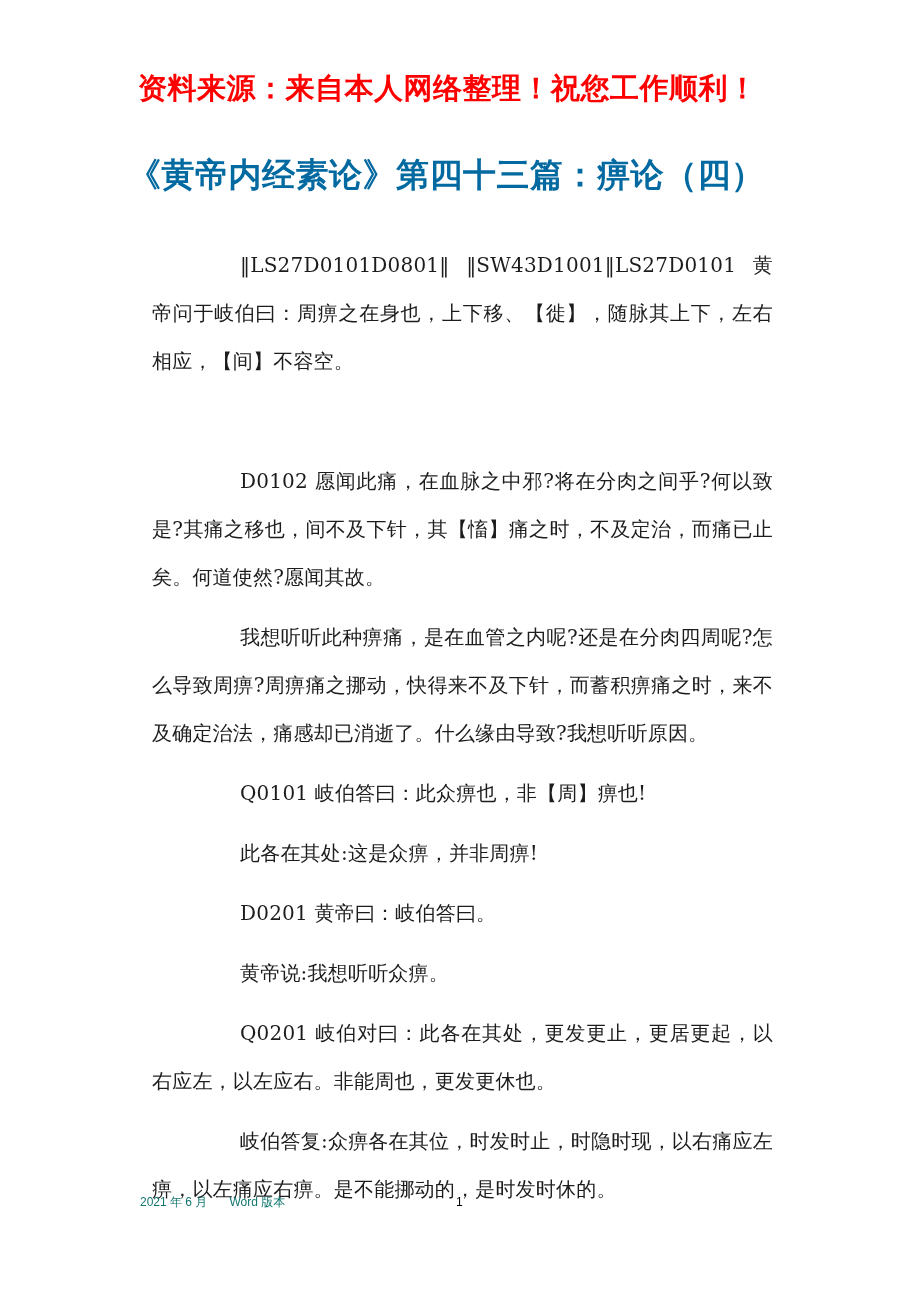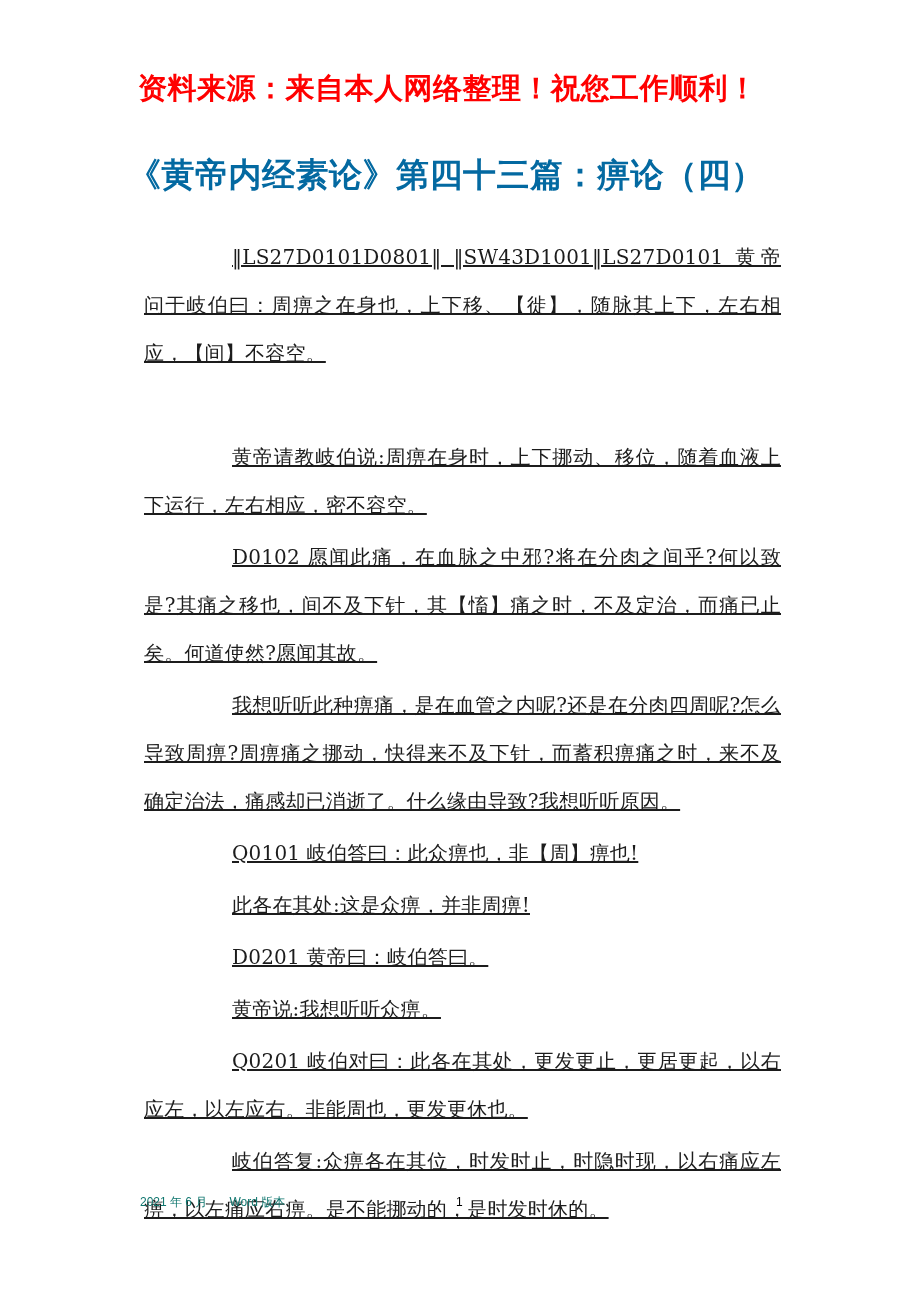--- a/index.html
+++ b/index.html
@@ -45,29 +45,28 @@
       line-height: 46px;
       letter-spacing: 0.5px;
     }
     .body {
       position: absolute;
       left: 140px;
       top: 229px;
       width: 645px;
     }
     .para {
-      margin: 4px;
+      margin: 12px;
       font-size: 20px;
       line-height: 48px;
       text-indent: 88px;
       text-align: justify;
       text-align-last: left;
       color: #1c1c1c;
       letter-spacing: 0.2px;
-      text-decoration: underline;
     }
     .spacer {
       height: 48px;
     }
     .footer {
       position: absolute;
       top: 1192px;
       left: 140px;
       width: 640px;
       height: 20px;
@@ -98,21 +97,20 @@
 
 <div class="page">
 
   <div class="source-banner">资料来源：来自本人网络整理！祝您工作顺利！</div>
 
   <div class="doc-title">《黄帝内经素论》第四十三篇：痹论（四）</div>
 
   <div class="body">
     <p class="para">‖LS27D0101D0801‖ ‖SW43D1001‖LS27D0101 黄帝问于岐伯曰：周痹之在身也，上下移、【徙】，随脉其上下，左右相应，【间】不容空。</p>
     <div class="spacer"></div>
-    <p class="para">黄帝请教岐伯说:周痹在身时，上下挪动、移位，随着血液上下运行，左右相应，密不容空。</p>
     <p class="para">D0102 愿闻此痛，在血脉之中邪?将在分肉之间乎?何以致是?其痛之移也，间不及下针，其【慉】痛之时，不及定治，而痛已止矣。何道使然?愿闻其故。</p>
     <p class="para">我想听听此种痹痛，是在血管之内呢?还是在分肉四周呢?怎么导致周痹?周痹痛之挪动，快得来不及下针，而蓄积痹痛之时，来不及确定治法，痛感却已消逝了。什么缘由导致?我想听听原因。</p>
     <p class="para">Q0101 岐伯答曰：此众痹也，非【周】痹也!</p>
     <p class="para">此各在其处:这是众痹，并非周痹!</p>
     <p class="para">D0201 黄帝曰：岐伯答曰。</p>
     <p class="para">黄帝说:我想听听众痹。</p>
     <p class="para">Q0201 岐伯对曰：此各在其处，更发更止，更居更起，以右应左，以左应右。非能周也，更发更休也。</p>
     <p class="para">岐伯答复:众痹各在其位，时发时止，时隐时现，以右痛应左痹，以左痛应右痹。是不能挪动的，是时发时休的。</p>
   </div>
 

